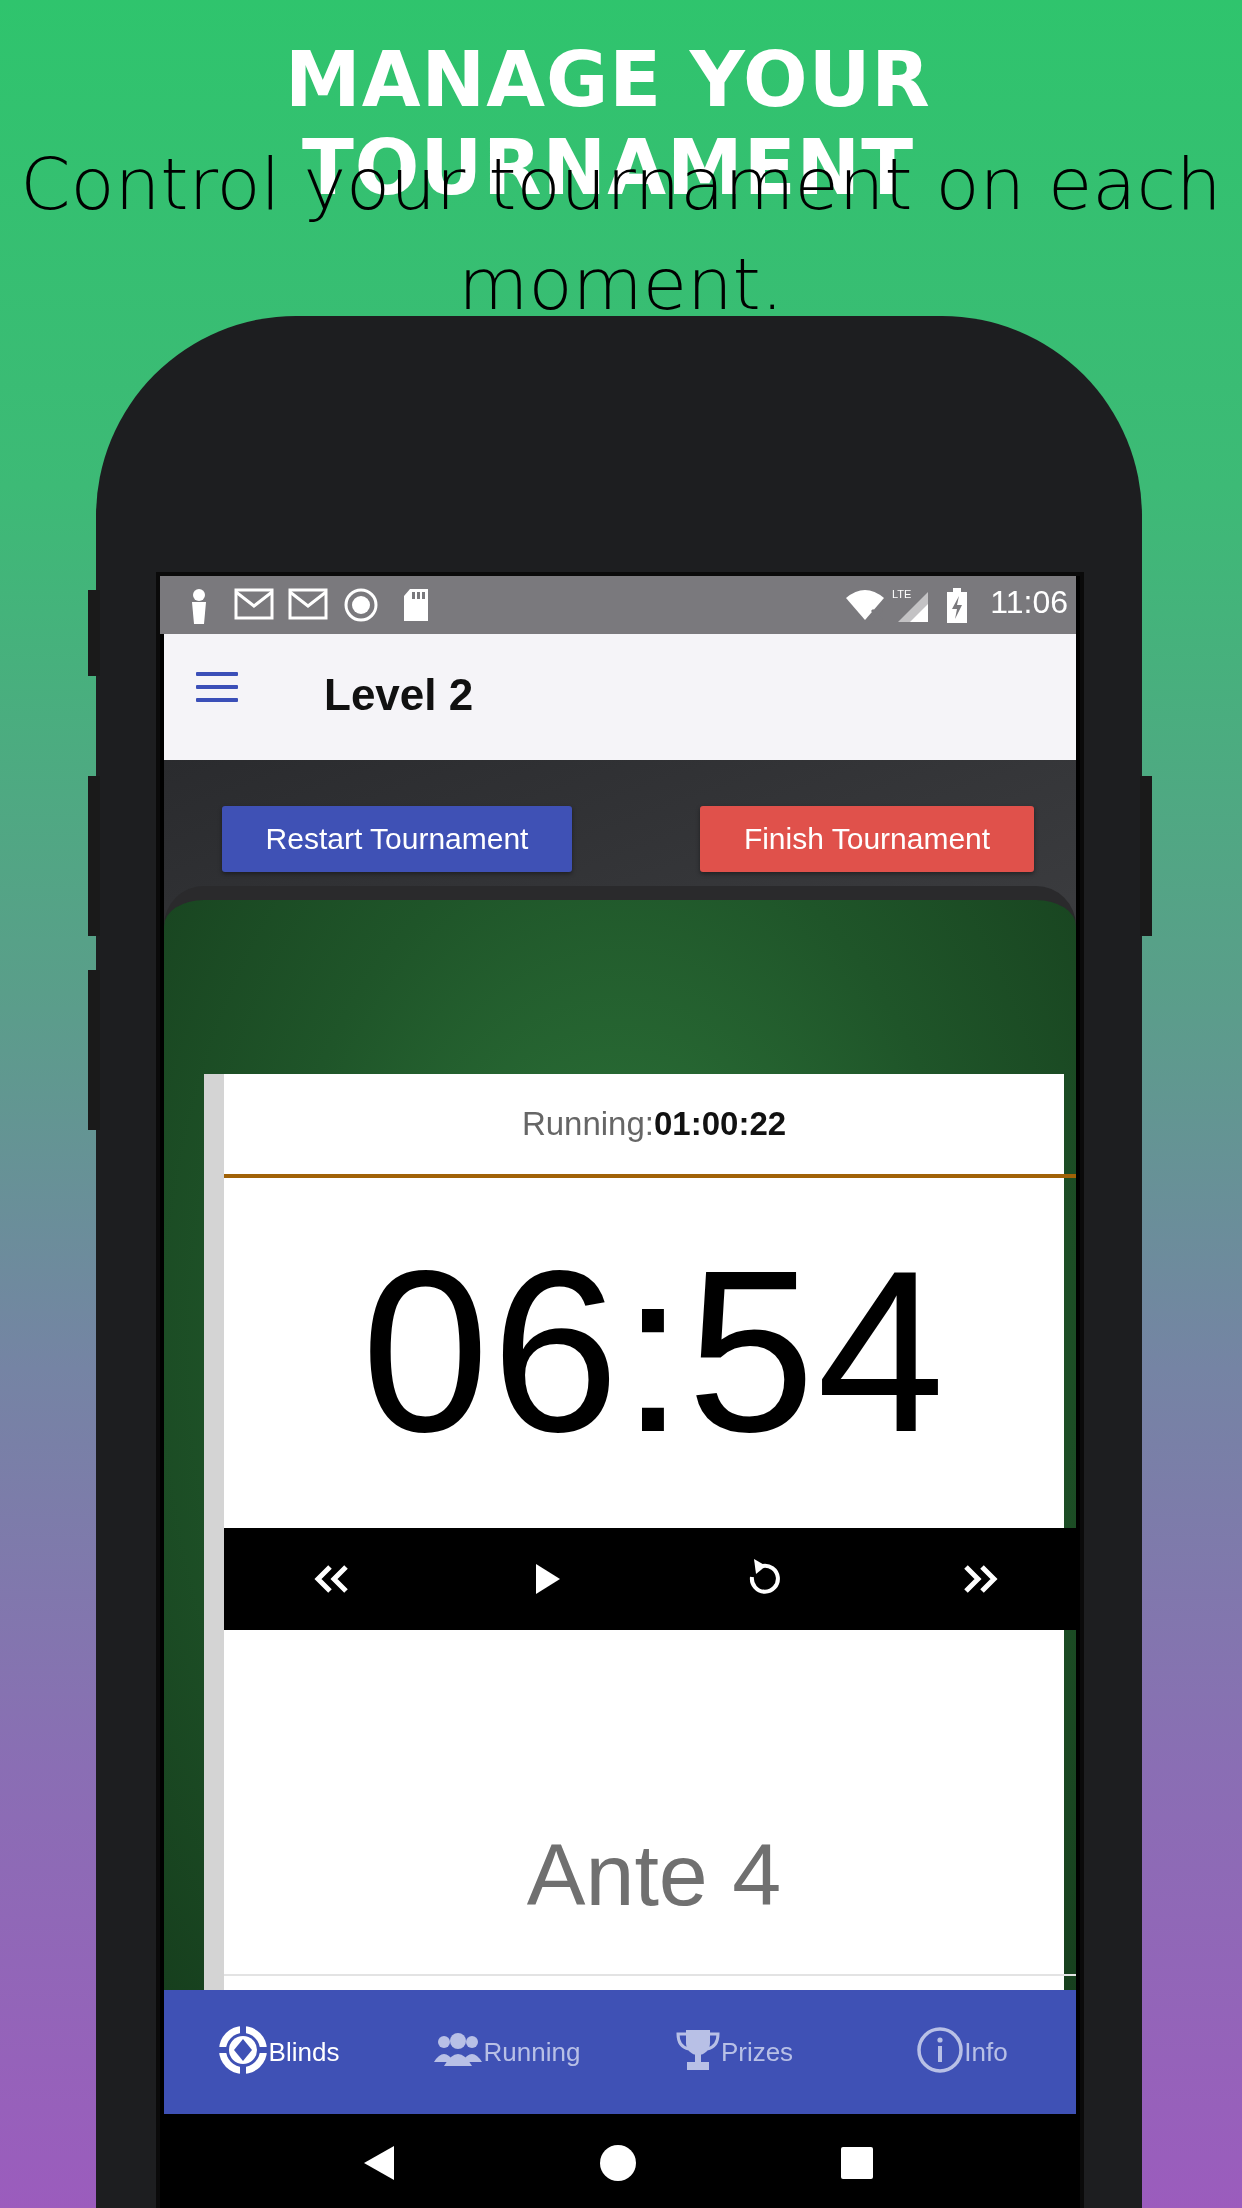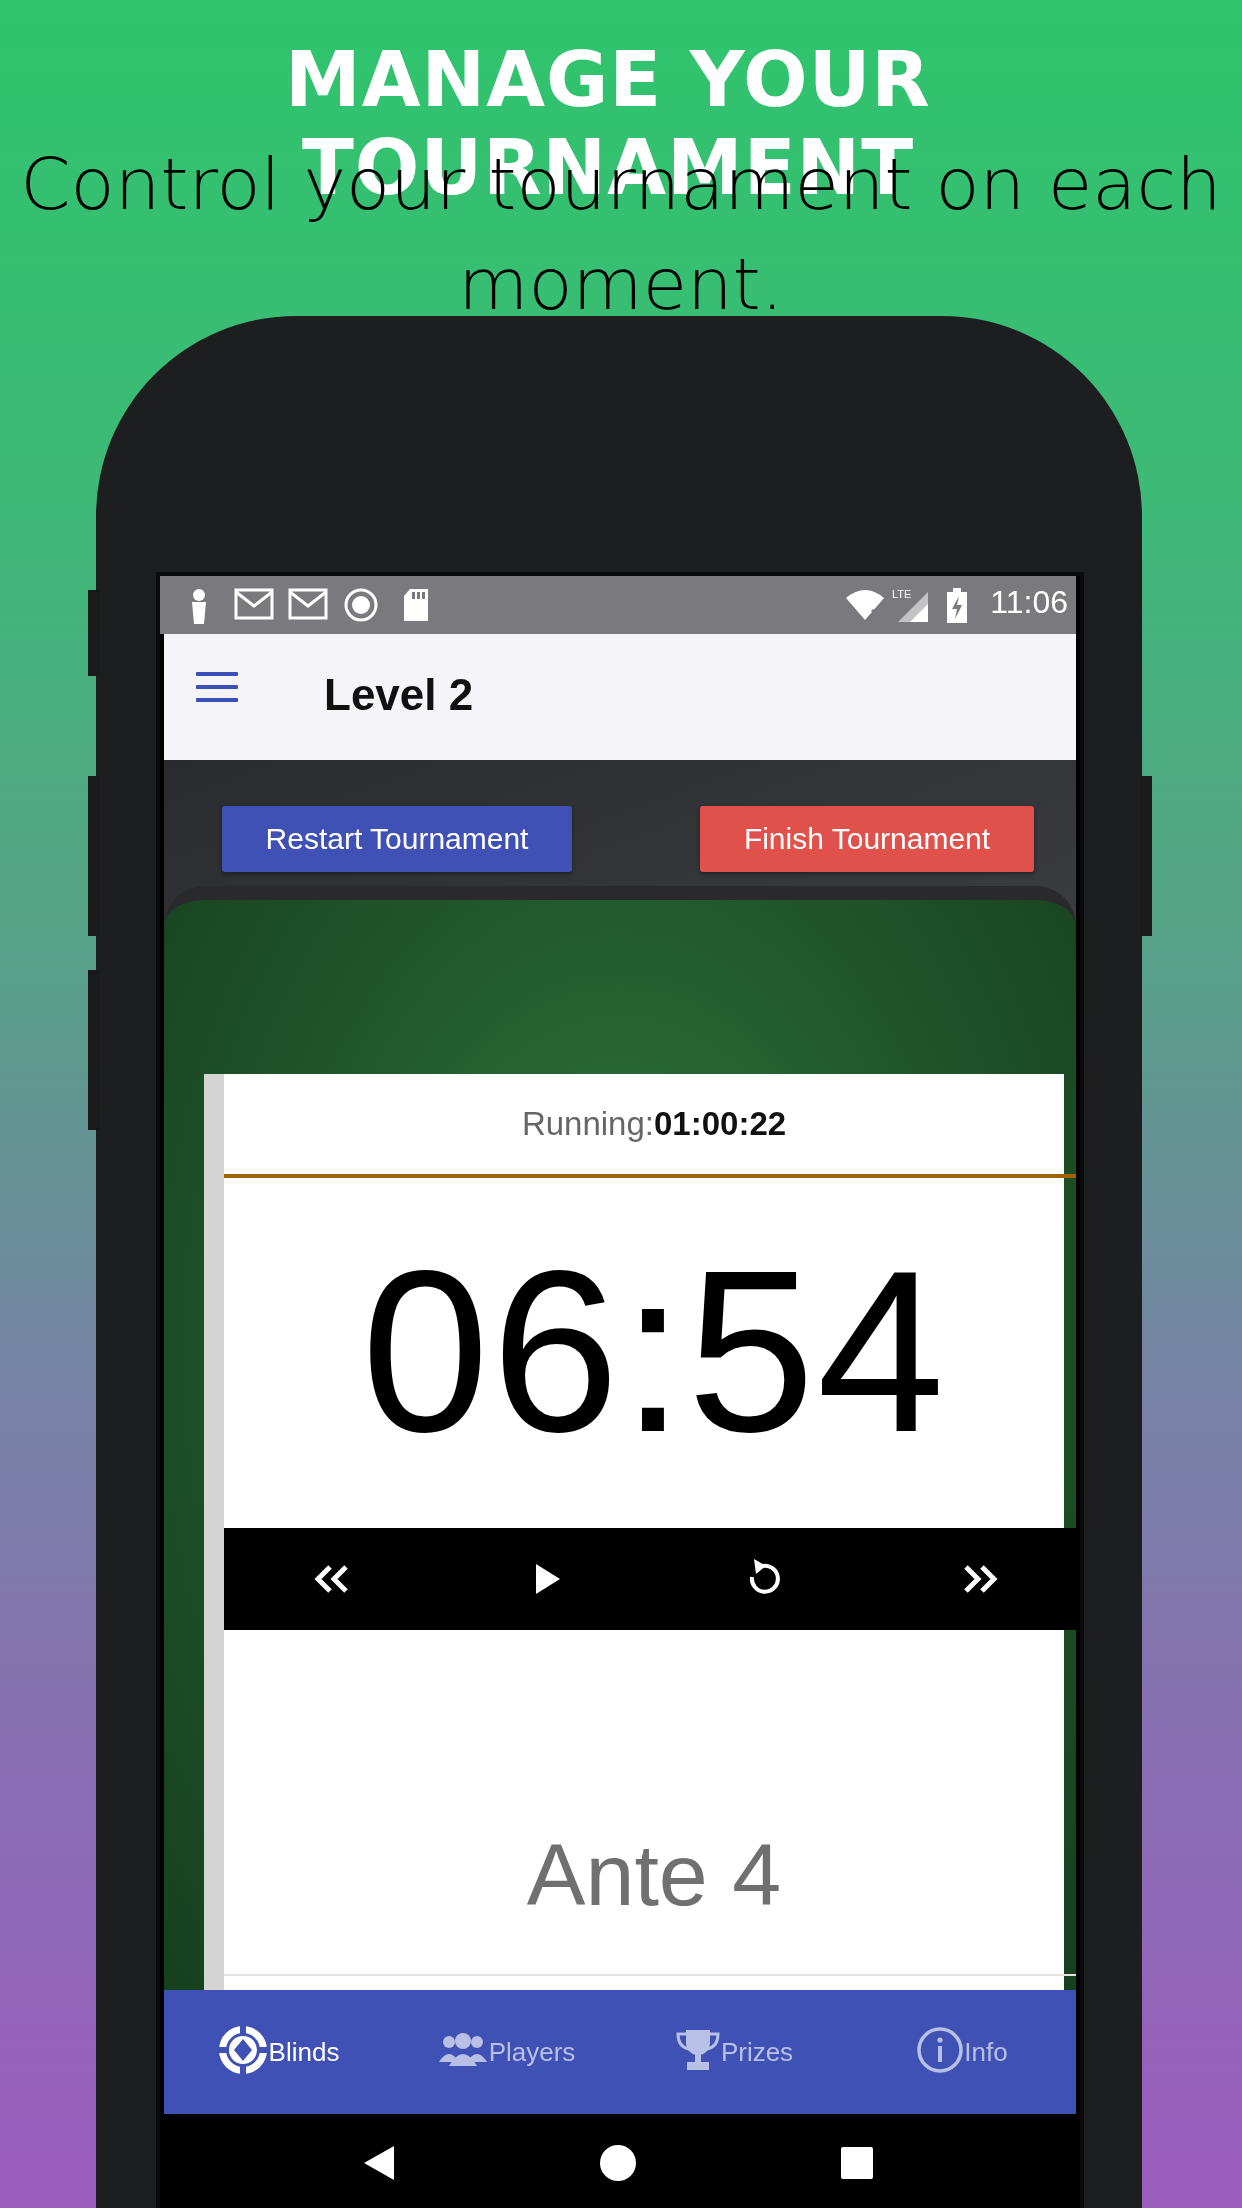--- a/index.html
+++ b/index.html
@@ -232,21 +232,21 @@
     <div class="nav-item">
       <div class="ic">
           <svg width="52" height="36" viewBox="0 0 52 36">
             <circle cx="12" cy="10" r="6" fill="#b8c0e6"></circle>
             <circle cx="40" cy="10" r="6" fill="#b8c0e6"></circle>
             <circle cx="26" cy="9" r="8" fill="#b8c0e6"></circle>
             <path d="M2 30 Q12 14 22 30z M30 30 Q40 14 50 30z" fill="#b8c0e6"></path>
             <path d="M12 34 Q26 10 40 34z" fill="#b8c0e6"></path>
           </svg>
         </div>
-      <span>Players</span>
+      <span>Running</span>
     </div>
     <div class="nav-item">
       <div class="ic">
           <svg width="46" height="46" viewBox="0 0 46 46">
             <path d="M11 3 H35 V16 A12 12 0 0 1 11 16z" fill="#b8c0e6"></path>
             <path d="M11 7 H3 Q3 20 14 22 M35 7 H43 Q43 20 32 22" fill="none" stroke="#b8c0e6" stroke-width="3"></path>
             <rect x="20" y="27" width="6" height="8" fill="#b8c0e6"></rect>
             <rect x="12" y="35" width="22" height="8" fill="#b8c0e6"></rect>
           </svg>
         </div>

